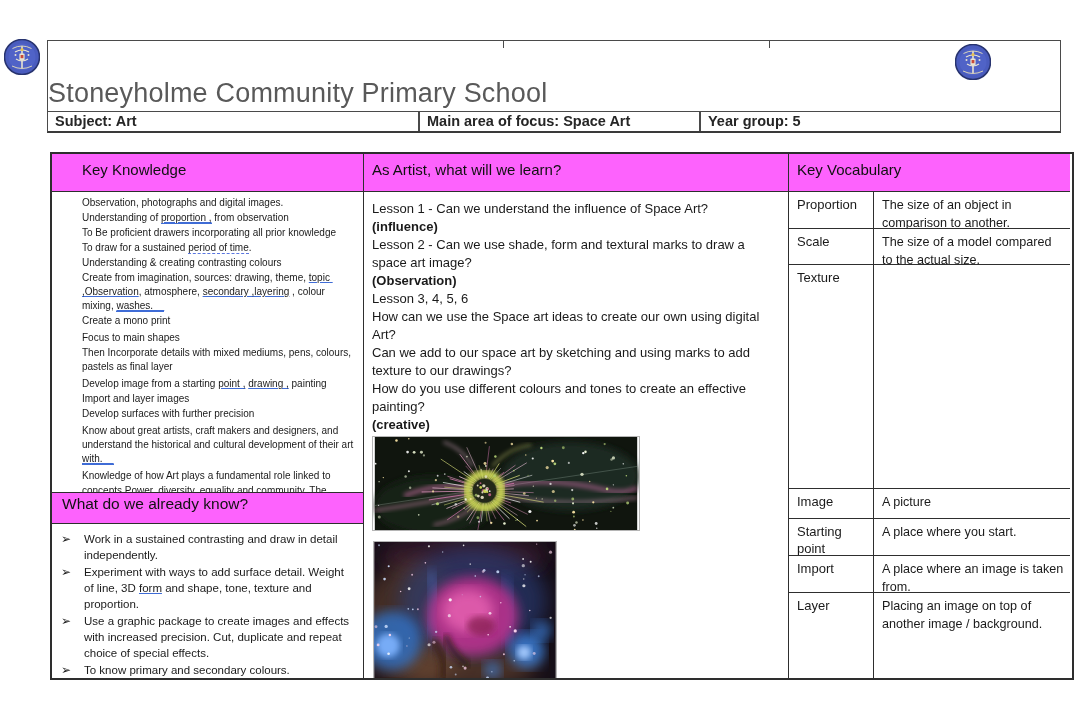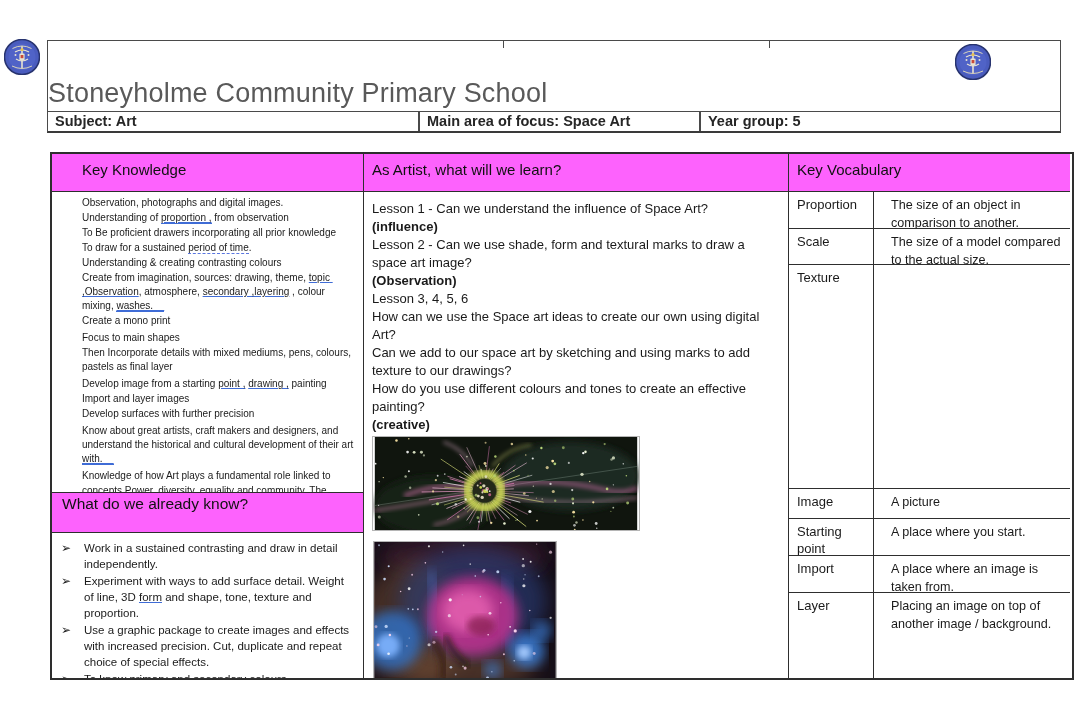--- a/index.html
+++ b/index.html
@@ -31,34 +31,34 @@
   .col-vocab     { width:281px; }
 
   .pink-header { height:38px; background:#fd62fd; border-bottom:1px solid #2e2e2e;
                  font-size:15px; color:#111; padding:7px 6px 0 8px; }
   .pink-header.kk { padding-left:30px; }
 
   .kk-body { height:300px; padding:4px 8px 0 30px; font-size:10px; line-height:14.4px; overflow:hidden; }
   .kk-p { margin-bottom:0.5px; }
   .kk-p:nth-child(8), .kk-p:nth-child(10), .kk-p:nth-child(12), .kk-p:nth-child(13) { margin-top:2.5px; }
 
-  .already-bar { height:41px; background:#fd62fd; border-top:1px solid #2e2e2e; border-bottom:1px solid #2e2e2e;
+  .already-bar { height:32px; background:#fd62fd; border-top:1px solid #2e2e2e; border-bottom:1px solid #2e2e2e;
                  font-size:15.5px; padding:2px 0 0 10px; color:#111; }
   .bullets { flex:1; padding:7px 10px 0 9px; font-size:11.5px; line-height:16px; overflow:hidden; }
   .b-row { display:flex; margin-bottom:1px; }
   .b-marker { width:23px; flex:0 0 23px; font-size:12px; }
   .b-text { flex:1; }
 
   .learning-body { flex:1; padding:8px 6px 0 8px; font-size:13px; line-height:18px; overflow:hidden; }
   .learn-line.bold { font-weight:bold; }
   .fig { border:1px solid #b5b5b5; display:block; }
   .fig-1 { margin:2px 0 0 0px; }
   .fig-2 { margin:10px 0 0 1px; }
 
-  .v-row { display:flex; border-bottom:1px solid #2e2e2e; overflow:hidden;gap:9px; }
+  .v-row { display:flex; border-bottom:1px solid #2e2e2e; overflow:hidden; }
   .v-row:last-child { border-bottom:none; flex:1; }
   .v-term { width:85px; flex:0 0 85px; border-right:1px solid #2e2e2e; padding:4px 4px 0 8px;
             font-size:13px; line-height:17px; }
   .v-def { flex:1; padding:4px 6px 0 8px; font-size:12.6px; line-height:18px; }
   .vr-1 { height:37px; } .vr-2 { height:36px; } .vr-3 { height:224px; }
   .vr-4 { height:30px; } .vr-5 { height:37px; } .vr-6 { height:37px; }
 
   
   .u-solid  { text-decoration:underline; text-decoration-color:#3f6cd6; white-space:pre-wrap; }
   .u-double { border-bottom:1px solid #3f6cd6; text-decoration:underline; text-decoration-color:#3f6cd6; white-space:pre-wrap; }

